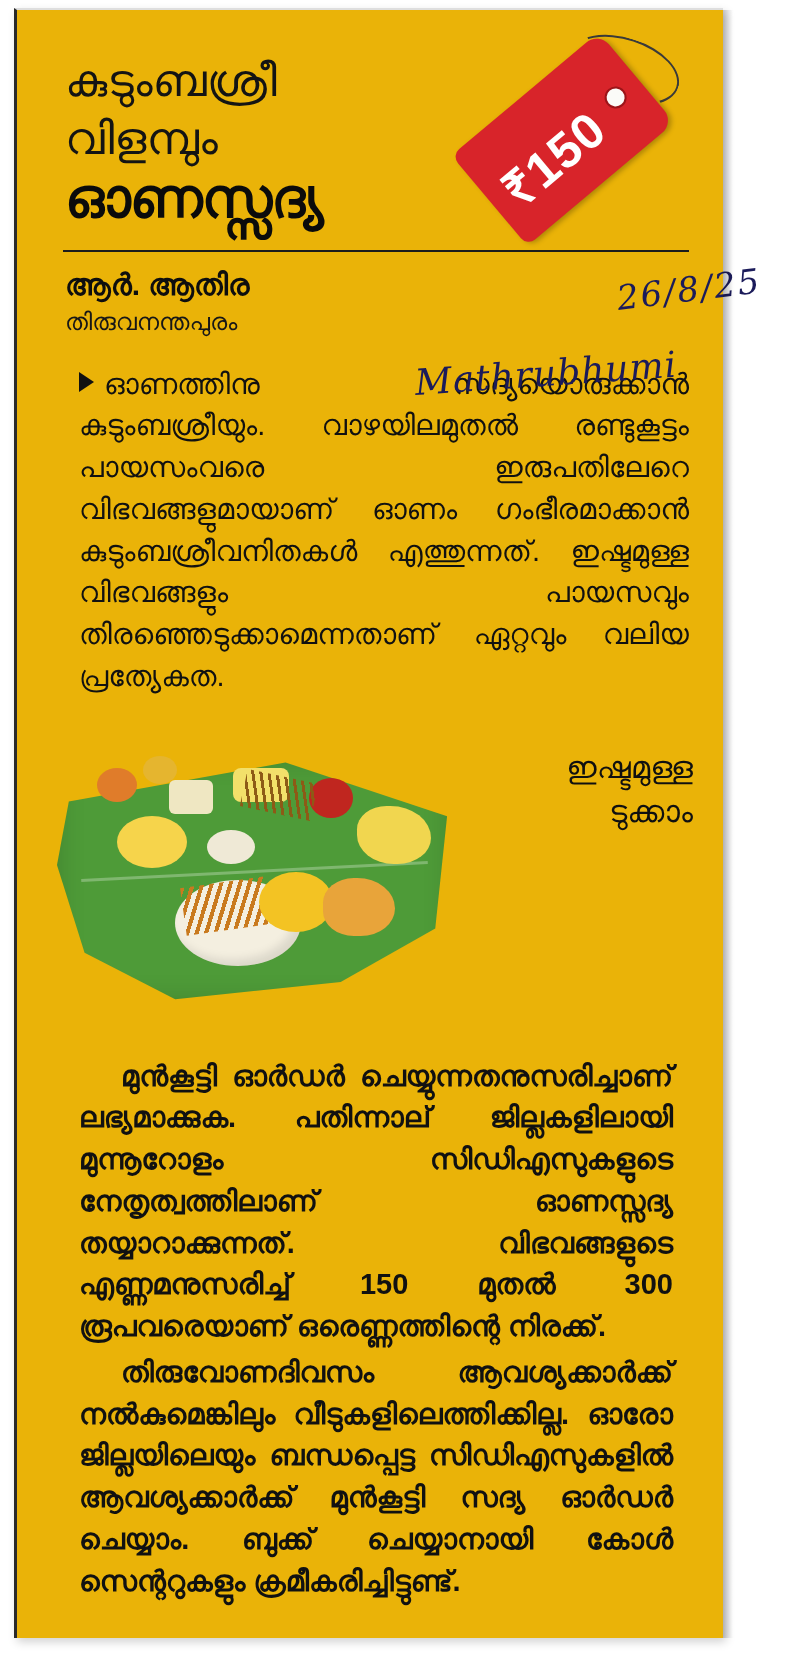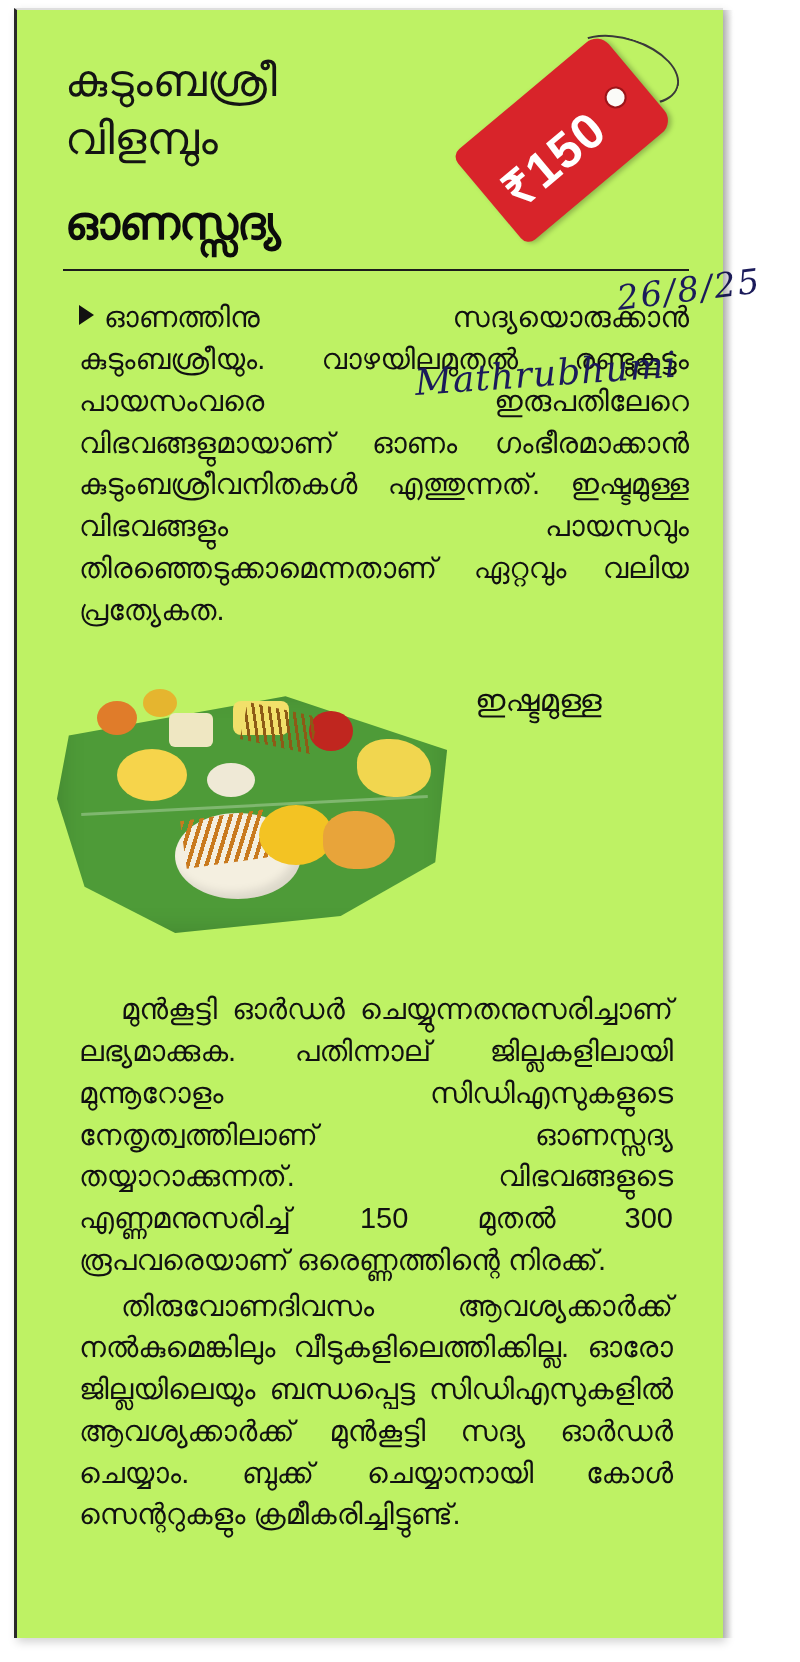--- a/index.html
+++ b/index.html
@@ -22,21 +22,21 @@
     overflow: hidden;
   }
 
   
   .paper {
     position: absolute;
     left: 14px;
     top: 8px;
     width: 706px;
     height: 1628px;
-    background: #bef264;
+    background: #eab308;
     border-left: 3px solid #2a2a2a;
     border-top: 2px solid #dedede;
     box-shadow: 3px 4px 9px rgba(0,0,0,0.18);
   }
   .paper::after {
     
     content: "";
     position: absolute;
     right: -10px;
     top: 0;
@@ -69,22 +69,22 @@
   }
   .kicker-line {
     font-family: "Liberation Sans", sans-serif;
     font-size: 45px;
     line-height: 1.28;
     color: #141414;
     letter-spacing: 0px;
     font-weight: 400;
   }
   .main-headline {
-    margin-top: 32px;
-    font-size: 46px;
+    margin-top: 3px;
+    font-size: 55px;
     line-height: 1.05;
     font-weight: bold;
     color: #0b0b0b;
     letter-spacing: -1px;
   }
 
   .rule {
     margin: 22px 34px 0 46px;
     border-top: 2px solid #1c1c1c;
   }
@@ -207,20 +207,21 @@
     margin-right: 10px;
     vertical-align: 2px;
   }
 
   
   .photo-row {
     display: flex;
     align-items: flex-start;
     padding: 30px 30px 0 40px;
     gap: 18px;
+    text-align: right;
   }
   .photo {
     position: relative;
     width: 400px;
     height: 290px;
     flex: 0 0 auto;
   }
   .pullquote {
     flex: 1 1 auto;
     padding-top: 14px;
@@ -325,40 +326,45 @@
     position: absolute;
     left: 186px; top: 44px;
     width: 72px; height: 38px;
     background: repeating-linear-gradient(70deg, #8d5a16 0 3px, rgba(0,0,0,0) 3px 8px);
     transform: rotate(12deg);
   }
 
   
   .article-lower {
     padding: 34px 50px 0 46px;
+    font-weight: bold;
   }
 </style>
 </head>
 <body>
 
 <div id="clipping">
 
   <div class="bg-strip"></div>
 
   <div class="paper">
     <div class="content">
 
       <div class="headline-block">
         <div class="kicker-line">കുടുംബശ്രീ</div>
         <div class="kicker-line">വിളമ്പും</div>
         <div class="main-headline">ഓണസ്സദ്യ</div>
       </div>
 
       <div class="rule"></div>
 
+      <div class="byline">
+        <div class="byline-name">ആര്‍. ആതിര</div>
+        <div class="byline-place">തിരുവനന്തപുരം</div>
+      </div>
 
       <div class="article">
         <p class="para"><span class="triangle-bullet"></span><span>ഓണത്തിനു സദ്യയൊരുക്കാൻ കുടുംബശ്രീയും. വാഴയിലമുതൽ രണ്ടുകൂട്ടം പായസംവരെ ഇരുപതിലേറെ വിഭവങ്ങളുമായാണ് ഓണം ഗംഭീരമാക്കാൻ കുടുംബശ്രീവനിതകൾ എത്തുന്നത്. ഇഷ്ടമുള്ള വിഭവങ്ങളും പായസവും തിരഞ്ഞെടുക്കാമെന്നതാണ് ഏറ്റവും വലിയ പ്രത്യേകത.</span></p>
       </div>
 
       <div class="photo-row">
         <div class="photo">
           <div class="leaf">
             <div class="leaf-vein"></div>
           </div>
@@ -372,20 +378,21 @@
           <div class="food thoran"></div>
           <div class="food pappad"></div>
           <div class="food erissery"></div>
           <div class="food curry-small"></div>
           <div class="food sweet"></div>
           <div class="stick2"></div>
         </div>
 
         <div class="pullquote">
           <div>ഇഷ്ടമുള്ള</div>
+          <div>ടുക്കാം</div>
         </div>
       </div>
 
       <div class="article-lower">
         <p class="para indent">മുൻകൂട്ടി ഓർഡർ ചെയ്യുന്നതനുസരിച്ചാണ് ലഭ്യമാക്കുക. പതിന്നാല് ജില്ലകളിലായി മുന്നൂറോളം സിഡിഎസുകളുടെ നേതൃത്വത്തിലാണ് ഓണസ്സദ്യ തയ്യാറാക്കുന്നത്. വിഭവങ്ങളുടെ എണ്ണമനുസരിച്ച് 150 മുതൽ 300 രൂപവരെയാണ് ഒരെണ്ണത്തിന്റെ നിരക്ക്.</p>
         <p class="para indent">തിരുവോണദിവസം ആവശ്യക്കാർക്ക് നൽകുമെങ്കിലും വീടുകളിലെത്തിക്കില്ല. ഓരോ ജില്ലയിലെയും ബന്ധപ്പെട്ട സിഡിഎസുകളിൽ ആവശ്യക്കാർക്ക് മുൻകൂട്ടി സദ്യ ഓർഡർ ചെയ്യാം. ബുക്ക് ചെയ്യാനായി കോൾ സെന്ററുകളും ക്രമീകരിച്ചിട്ടുണ്ട്.</p>
       </div>
 
     </div>
 

